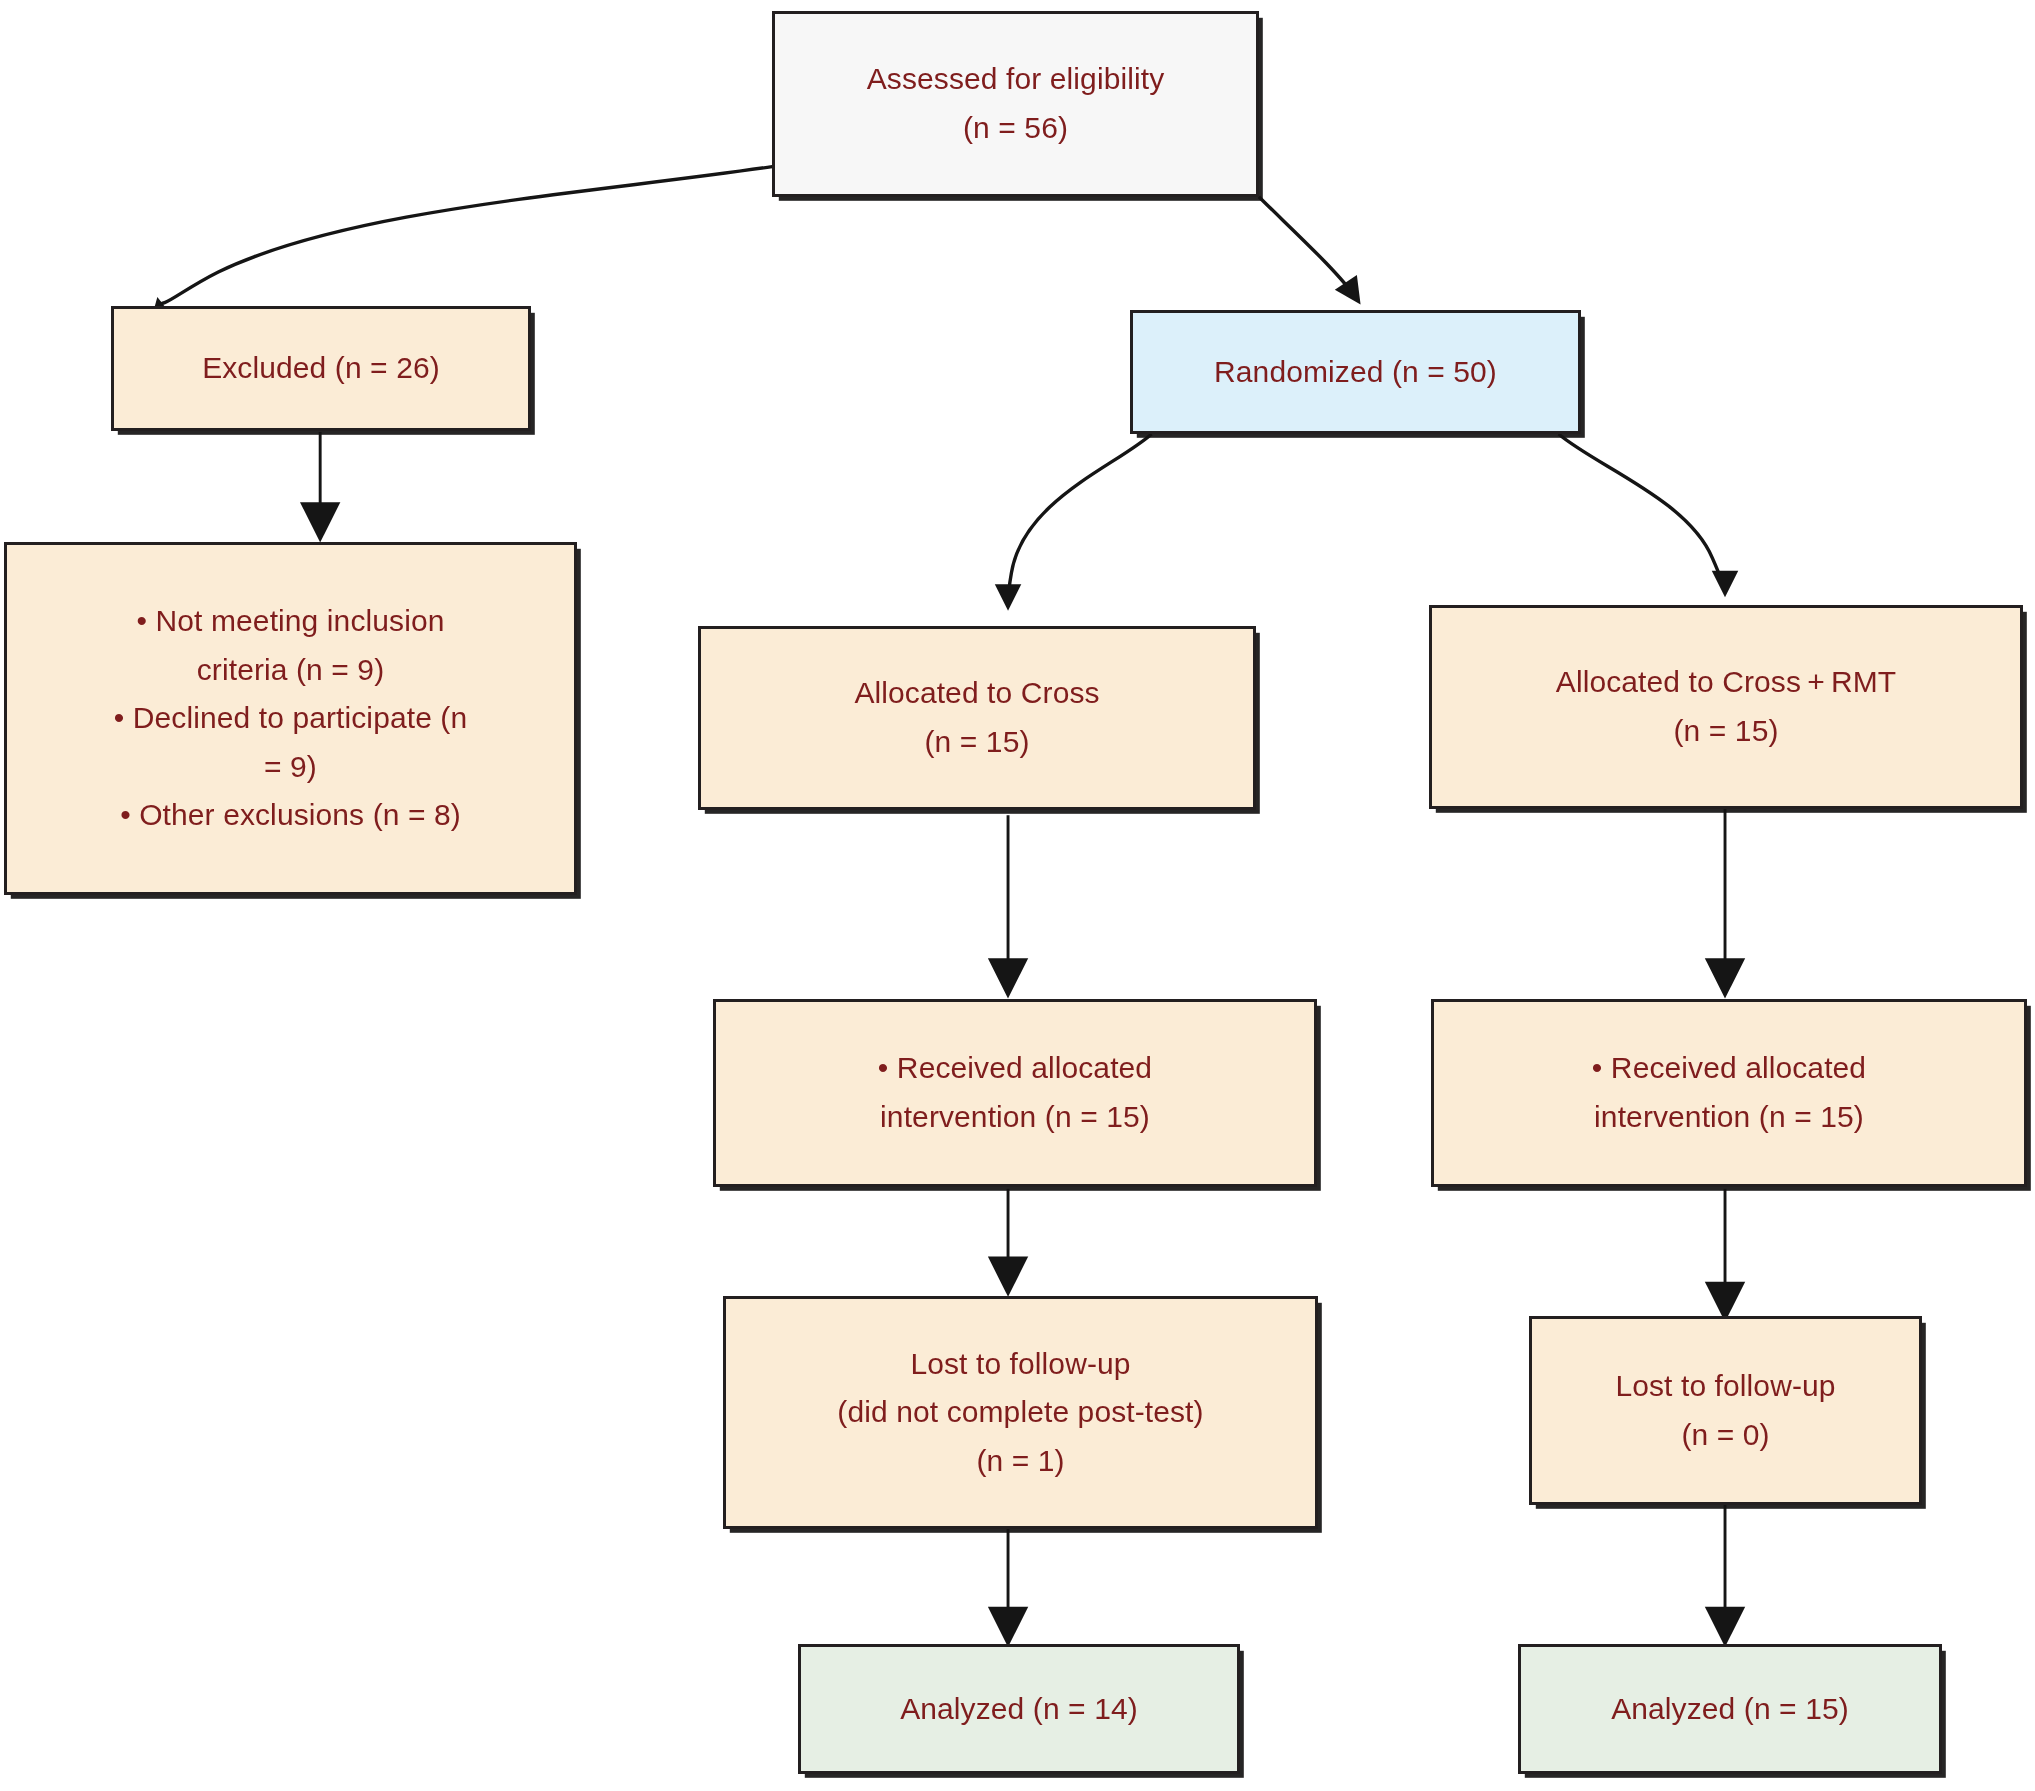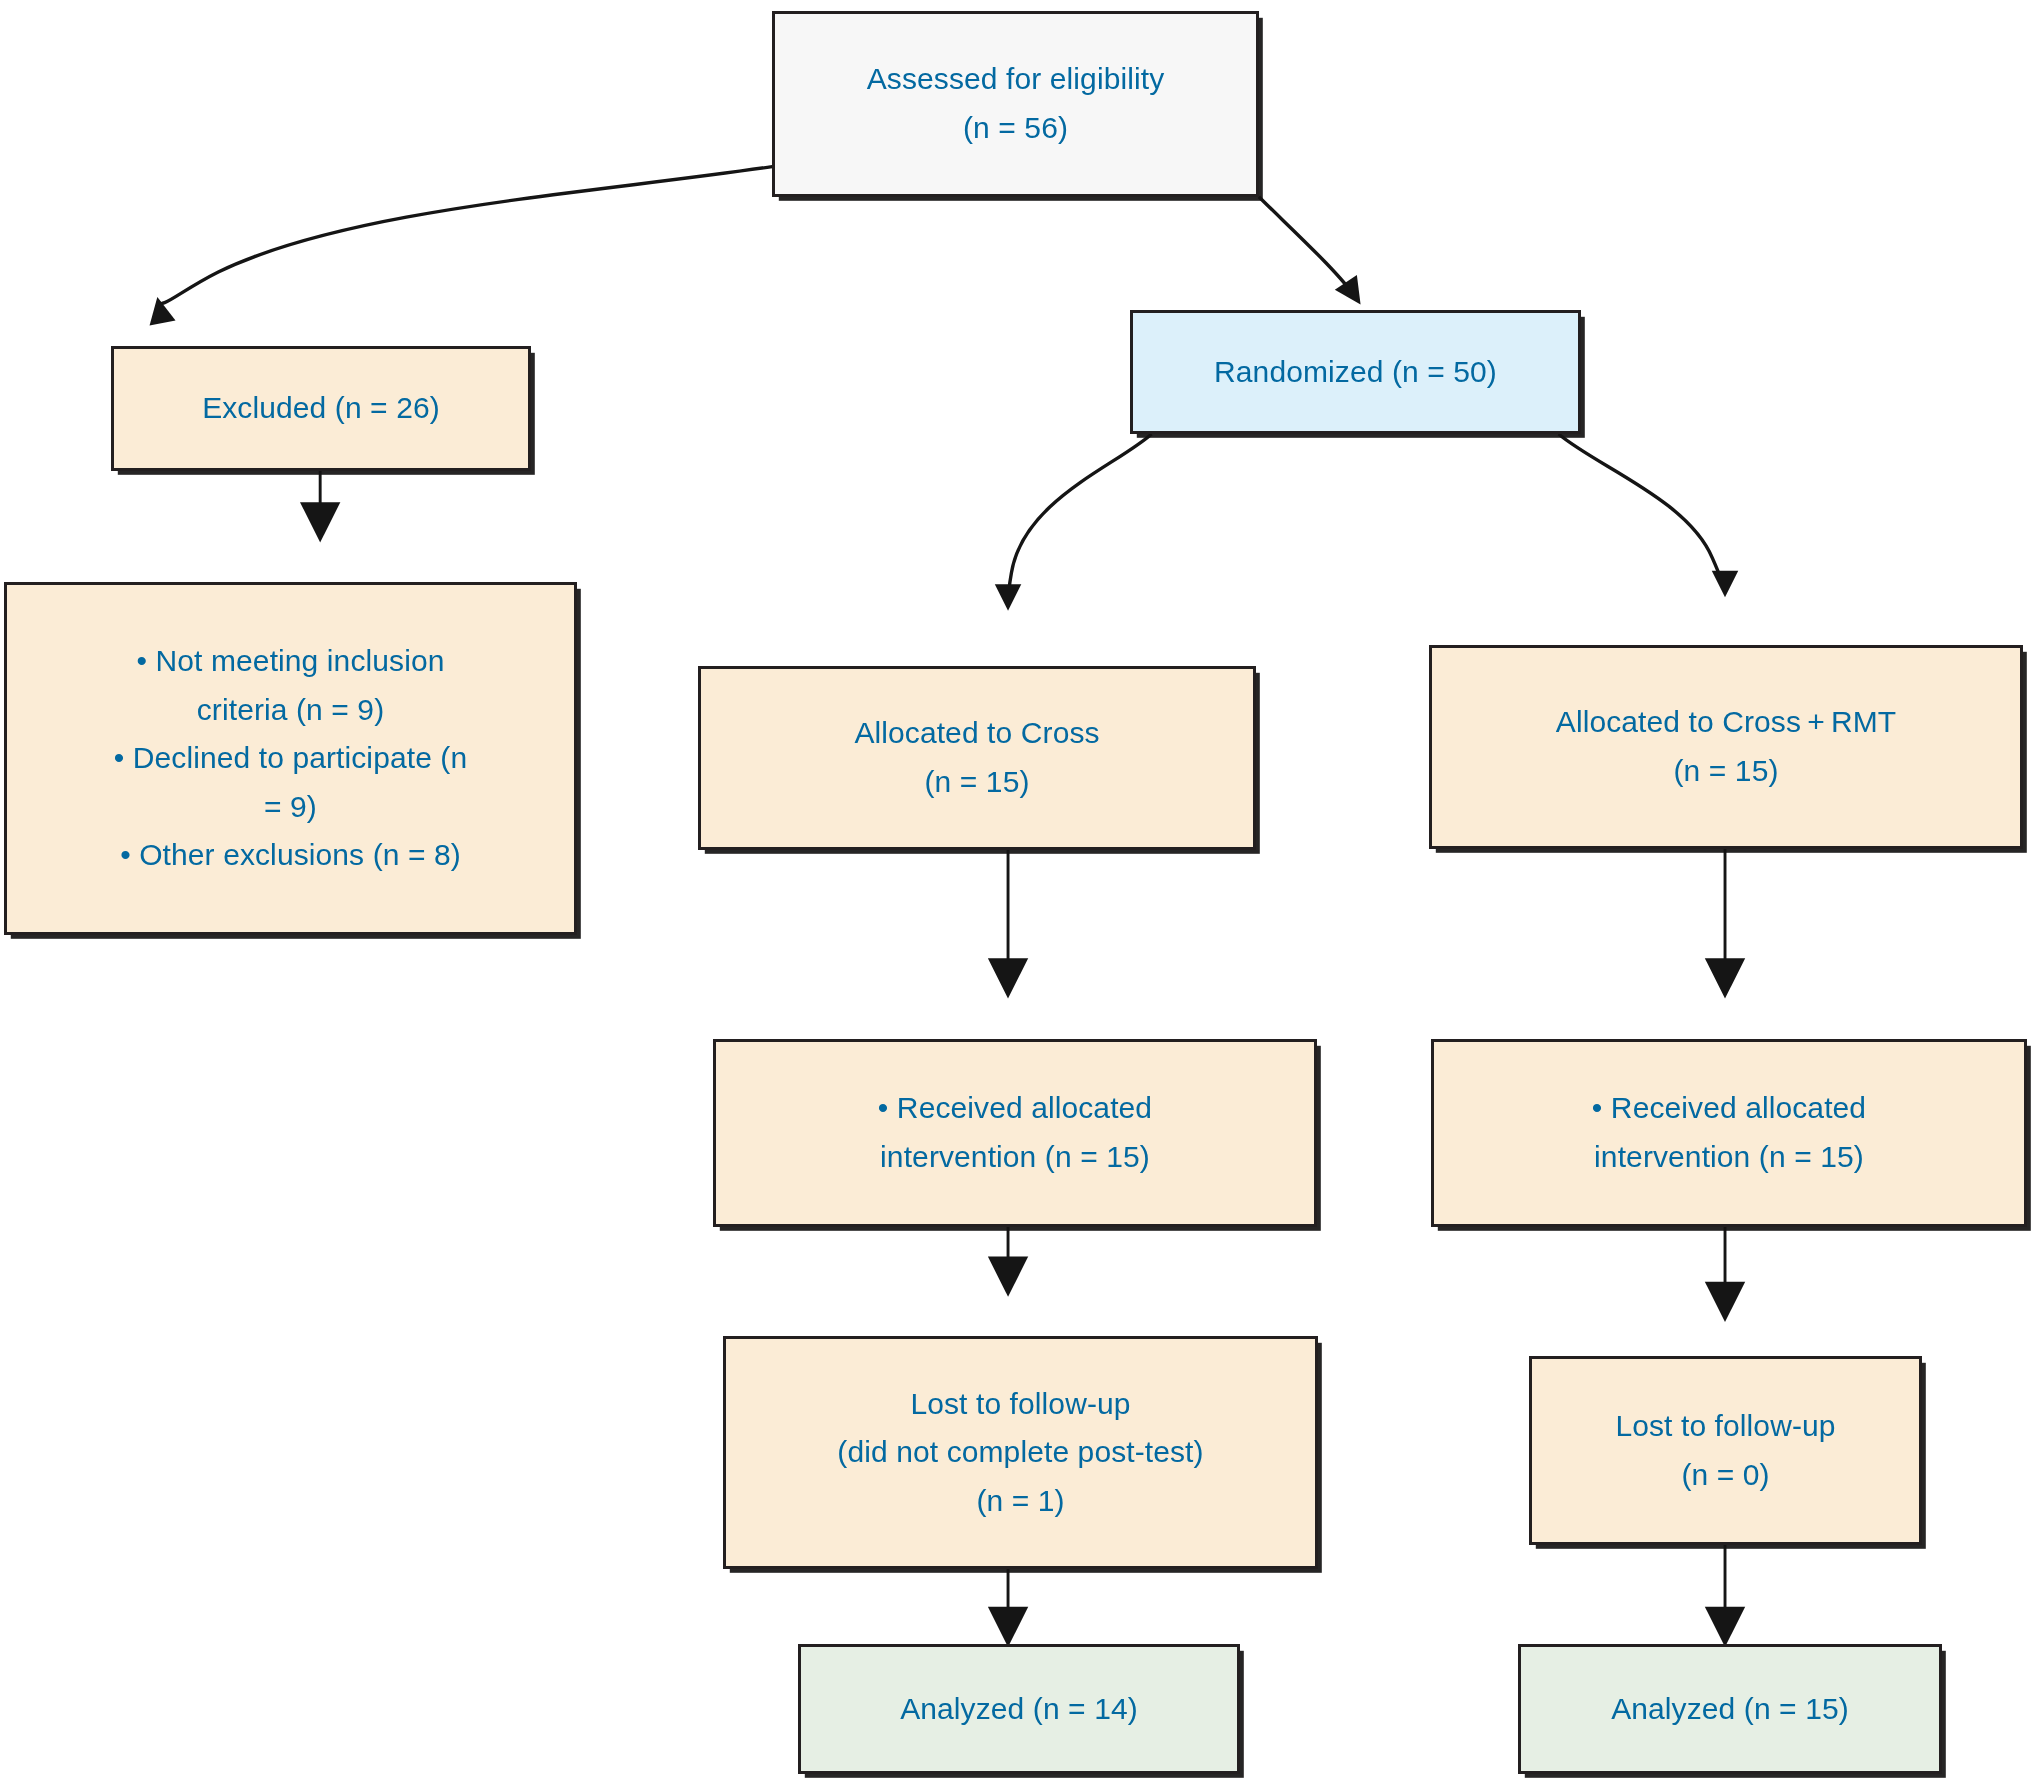--- a/index.html
+++ b/index.html
@@ -32,30 +32,30 @@
     display: flex;
     flex-direction: column;
     align-items: center;
     justify-content: center;
     text-align: left;
     border: 3.4px solid #231f20;
     box-shadow: 5.3px 5.3px 0 -1.5px rgba(20,18,18,0.92);
     font-size: 30px;
     line-height: 1.62;
     letter-spacing: 0.1px;
-    color: #0369a1;
+    color: #7f1d1d;
     padding: 4.9px 8.7px;
     z-index: 3;
   }
   .node .line {
     display: block;
     white-space: nowrap;
   }
   .fill-white  { background: #f7f7f7; }
-  .fill-cream  { background: #fbecd6; margin-top: 40px; }
+  .fill-cream  { background: #fbecd6; }
   .fill-blue   { background: #dcf0fa; }
   .fill-green  { background: #e6efe4; }
 </style>
 </head>
 <body>
 
 <div id="canvas">
 
   <svg id="edges" viewBox="0 0 4195 3693" xmlns="http://www.w3.org/2000/svg">
     <defs>

